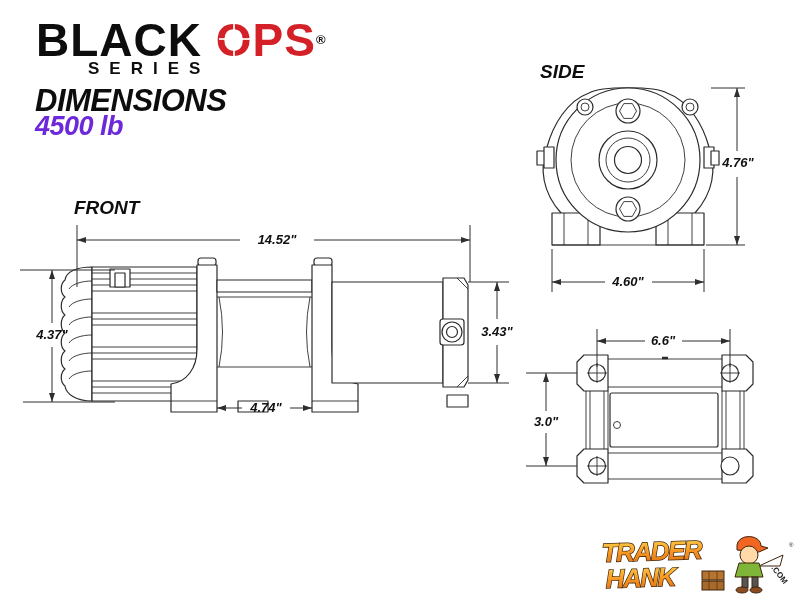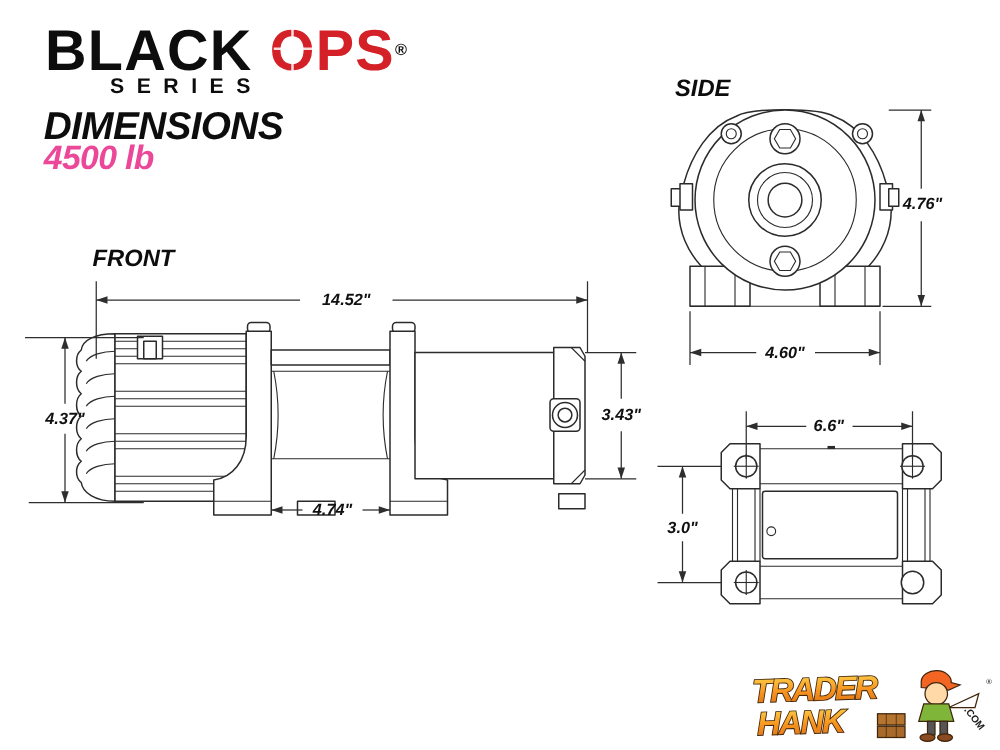--- a/index.html
+++ b/index.html
@@ -16,21 +16,21 @@
   .ops-o::before{content:"";position:absolute;left:50%;top:12%;height:76%;width:2px;
     margin-left:-1px;background:rgba(255,255,255,.85);}
   .ops-o::after{content:"";position:absolute;top:46%;left:8%;width:84%;height:2px;
     background:rgba(255,255,255,.85);}
   .brand-reg{font-size:13px;vertical-align:top;color:#0d0d0d;font-weight:bold;}
   .brand-series{position:absolute;left:88px;top:59px;font-size:17px;font-weight:bold;
     letter-spacing:10px;color:#0d0d0d;text-align:right;}
   .head1{position:absolute;left:35px;top:83px;font-size:31px;font-weight:bold;
     font-style:italic;letter-spacing:-0.5px;color:#0d0d0d;}
   .head2{position:absolute;left:35px;top:111px;font-size:27px;font-weight:bold;
-    font-style:italic;letter-spacing:-0.5px;color:#ec4899;}
+    font-style:italic;letter-spacing:-0.5px;color:#6d28d9;}
   
   .view-label{position:absolute;font-size:19px;font-weight:bold;font-style:italic;color:#0d0d0d;}
   .front-label{left:74px;top:197px;text-align:right;}
   .side-label{left:540px;top:61px;}
   .bolt-label{left:594px;top:494px;}
   
   svg{position:absolute;overflow:visible;}
   .front-svg{left:20px;top:225px;}
   .side-svg{left:525px;top:85px;}
   .bolt-svg{left:520px;top:325px;}

